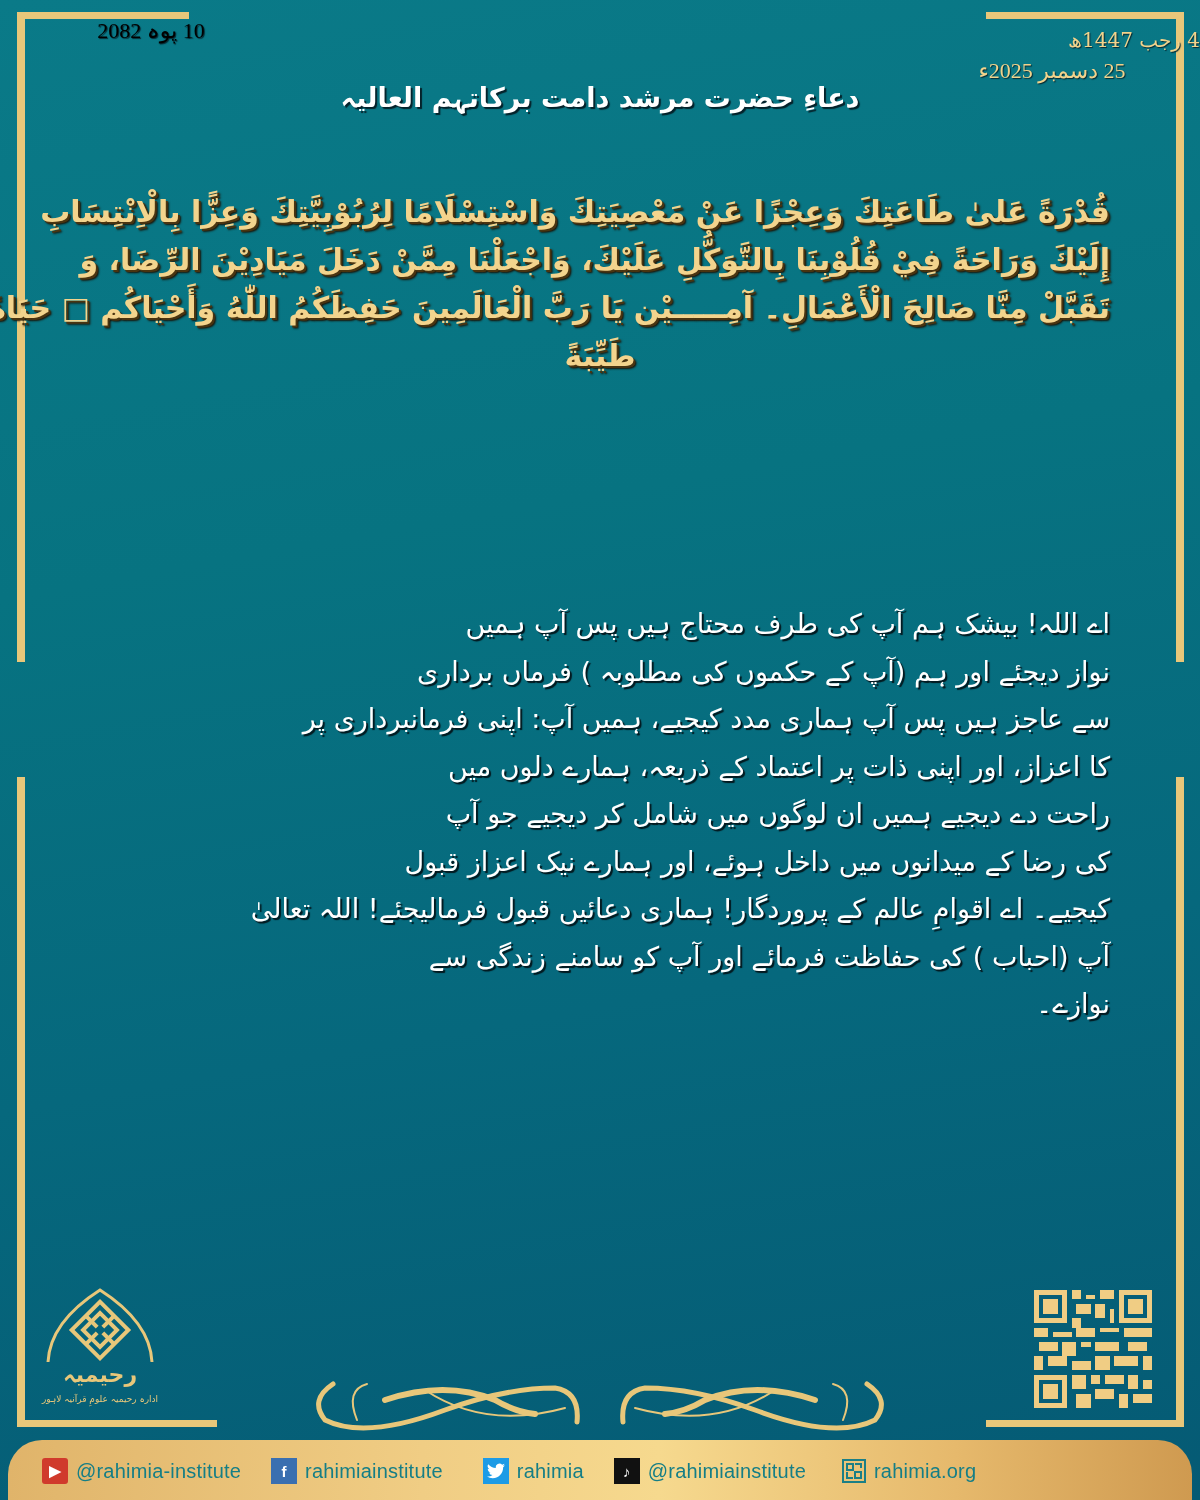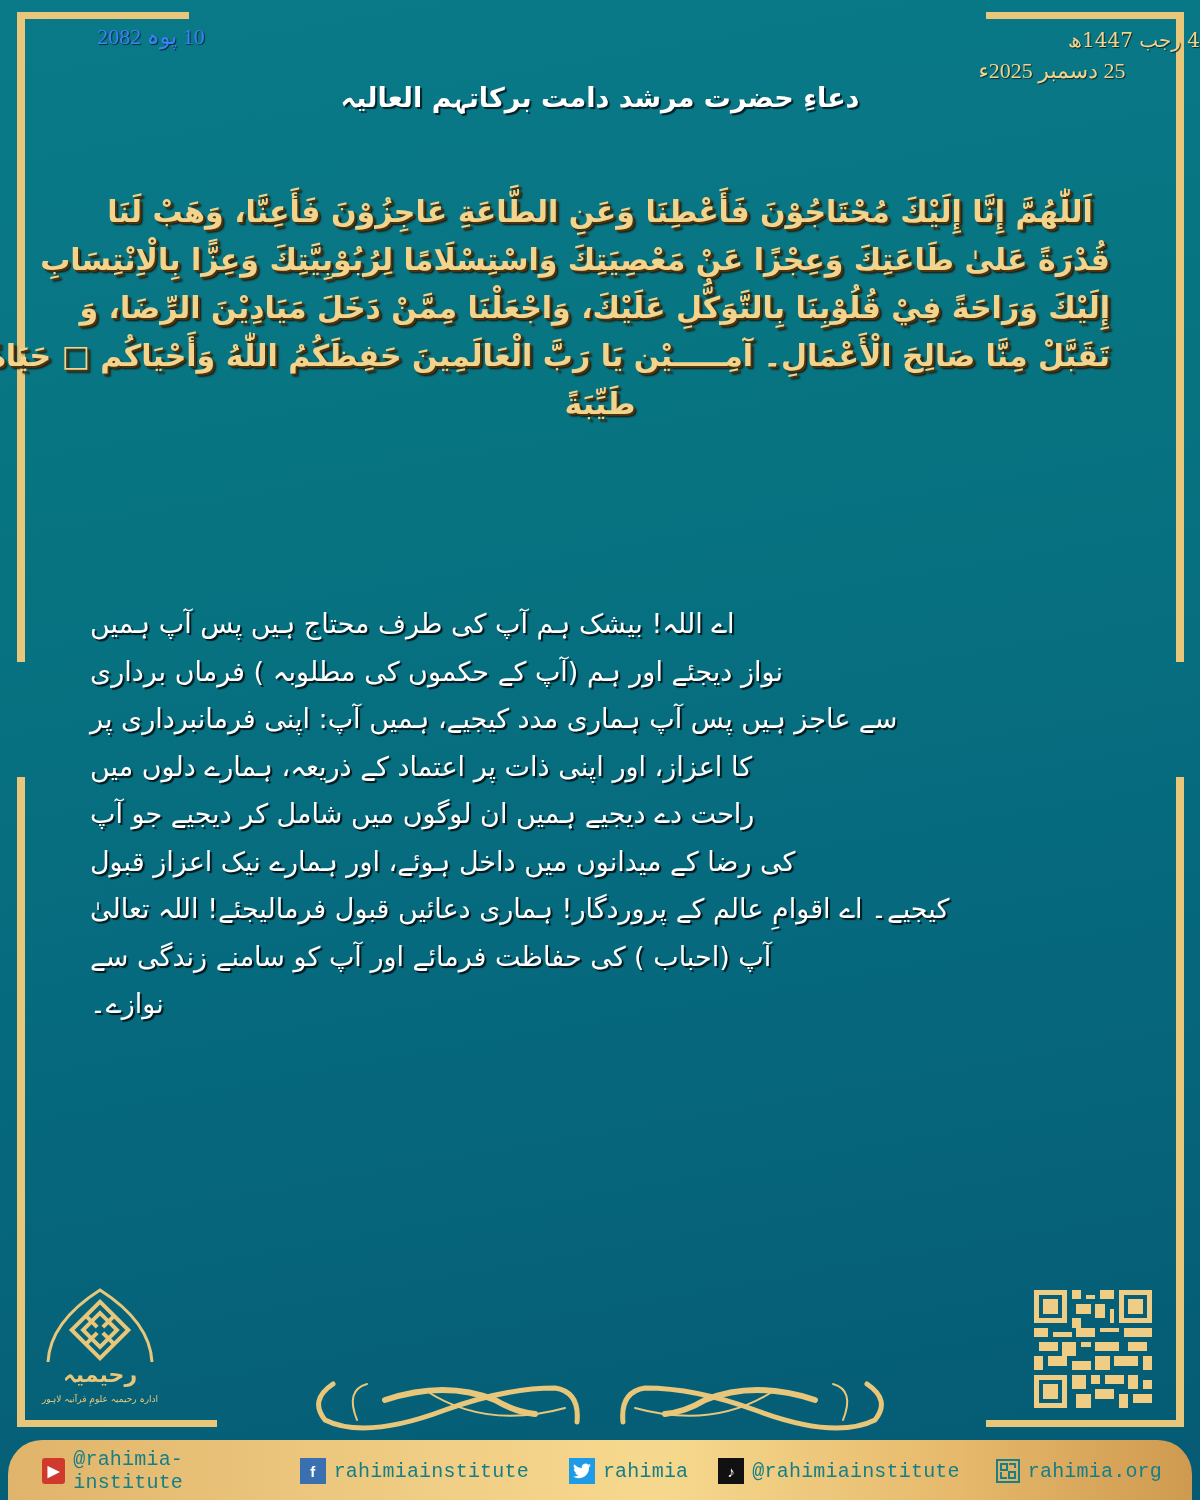--- a/index.html
+++ b/index.html
@@ -10,22 +10,22 @@
     font-family: "DejaVu Sans", sans-serif;
   }
   .frame-seg { position: absolute; background: #e8c77a; }
 
   .date-top {
     position: absolute; top: 28px; left: 0; width: 1200px; 
     font-family: "DejaVu Serif", serif; font-size: 20px; color: #f1d38c;
     text-shadow: 1px 1px 1px #062a33; direction: rtl;
   }
   .date-left {
-    position: absolute; top: 24px; left: 86px; width: 130px; text-align: center;
-    font-family: "Liberation Serif", serif; font-size: 22px; color: #3b82f6;
+    position: absolute; top: 18px; left: 86px; width: 130px; text-align: center;
+    font-family: "Liberation Serif", serif; font-size: 22px; color: #000000;
     text-shadow: 1px 1px 1px #062a33; direction: rtl;
   }
   .date-right {
     position: absolute; top: 58px; right: 68px; width: 160px; text-align: center;
     font-family: "Liberation Serif", serif; font-size: 22px; color: #f1d38c;
     text-shadow: 1px 1px 1px #062a33; direction: rtl;
   }
   .page-title {
     position: absolute; top: 82px; left: 0; width: 1200px; text-align: center;
     font-size: 27px; color: #ffffff; direction: rtl; font-weight: bold;
@@ -34,21 +34,21 @@
   .arabic-block {
     position: absolute; top: 188px; left: 90px; width: 1020px;
     direction: rtl; text-align: center;
     font-family: "DejaVu Sans", sans-serif; font-weight: bold;
     font-size: 30px; line-height: 48px; color: #f3d48d;
     text-shadow: 2px 2px 0 #4a3410, 3px 3px 2px #1a1206;
   }
   .arabic-line { display: block; white-space: nowrap; }
   .urdu-block {
     position: absolute; top: 600px; left: 90px; width: 1020px;
-    direction: rtl; text-align: left;
+    direction: rtl; text-align: right;
     font-family: "DejaVu Sans", sans-serif;
     font-size: 27px; line-height: 47.5px; color: #ffffff;
     text-shadow: 2px 2px 1px #03181e;
   }
   .urdu-line { display: block; white-space: nowrap; }
 
   .logo { position: absolute; left: 40px; top: 1282px; width: 120px; height: 130px; }
   .ornament { position: absolute; left: 305px; top: 1370px; width: 590px; height: 62px; }
   .qr { position: absolute; left: 1033px; top: 1290px; width: 120px; height: 118px; }
 
@@ -63,21 +63,21 @@
     width: 26px; height: 26px; display: flex; align-items: center; justify-content: center;
     color: #fff; font-size: 15px; font-weight: bold; margin-right: 8px;
     font-family: "Liberation Sans", sans-serif;
   }
   .yt { background: #d03a2c; border-radius: 3px; }
   .fb { background: #3a6fb0; }
   .tw { background: #1d9be6; }
   .tt { background: #111111; }
   .web { background: transparent; border: 2px solid #1b7f86; width: 24px; height: 24px; }
   .social-label {
-    font-family: Liberation Mono, monospace; font-size: 20px; color: #157e86;
+    font-family: Liberation Sans, sans-serif; font-size: 20px; color: #157e86;
     letter-spacing: 0.2px;
   }
 </style>
 </head>
 <body>
 
 <div class="frame-seg" style="left:17px; top:12px; width:172px; height:7px;"></div>
 <div class="frame-seg" style="left:17px; top:12px; width:8px; height:650px;"></div>
 <div class="frame-seg" style="left:17px; top:777px; width:8px; height:650px;"></div>
 <div class="frame-seg" style="left:17px; top:1420px; width:200px; height:7px;"></div>
@@ -86,21 +86,20 @@
 <div class="frame-seg" style="left:1176px; top:12px; width:8px; height:650px;"></div>
 <div class="frame-seg" style="left:1176px; top:777px; width:8px; height:650px;"></div>
 <div class="frame-seg" style="left:986px; top:1420px; width:198px; height:7px;"></div>
 
 <div class="date-top">4 رجب 1447ھ</div>
 <div class="date-left">10 پوہ 2082</div>
 <div class="date-right">25 دسمبر 2025ء</div>
 <div class="page-title">دعاءِ حضرت مرشد دامت برکاتہم العالیہ</div>
 
 <div class="arabic-block">
-  <span class="arabic-line">اَللّٰهُمَّ إِنَّا إِلَيْكَ مُحْتَاجُوْنَ فَأَعْطِنَا وَعَنِ الطَّاعَةِ عَاجِزُوْنَ فَأَعِنَّا، وَهَبْ لَنَا</span>
   <span class="arabic-line">قُدْرَةً عَلىٰ طَاعَتِكَ وَعِجْزًا عَنْ مَعْصِيَتِكَ وَاسْتِسْلَامًا لِرُبُوْبِيَّتِكَ وَعِزًّا بِالْاِنْتِسَابِ</span>
   <span class="arabic-line">إِلَيْكَ وَرَاحَةً فِيْ قُلُوْبِنَا بِالتَّوَكُّلِ عَلَيْكَ، وَاجْعَلْنَا مِمَّنْ دَخَلَ مَيَادِيْنَ الرِّضَا، وَ</span>
   <span class="arabic-line">تَقَبَّلْ مِنَّا صَالِحَ الْأَعْمَالِ۔ آمِـــــيْن يَا رَبَّ الْعَالَمِينَ حَفِظَكُمُ اللّٰهُ وَأَحْيَاكُم □ حَيَاةً</span>
   <span class="arabic-line">طَيِّبَةً</span>
 </div>
 
 <div class="urdu-block">
   <span class="urdu-line">اے اللہ! بیشک ہم آپ کی طرف محتاج ہیں پس آپ ہمیں</span>
   <span class="urdu-line">نواز دیجئے اور ہم (آپ کے حکموں کی مطلوبہ ) فرماں برداری</span>
   <span class="urdu-line">سے عاجز ہیں پس آپ ہماری مدد کیجیے، ہمیں آپ: اپنی فرمانبرداری پر</span>

